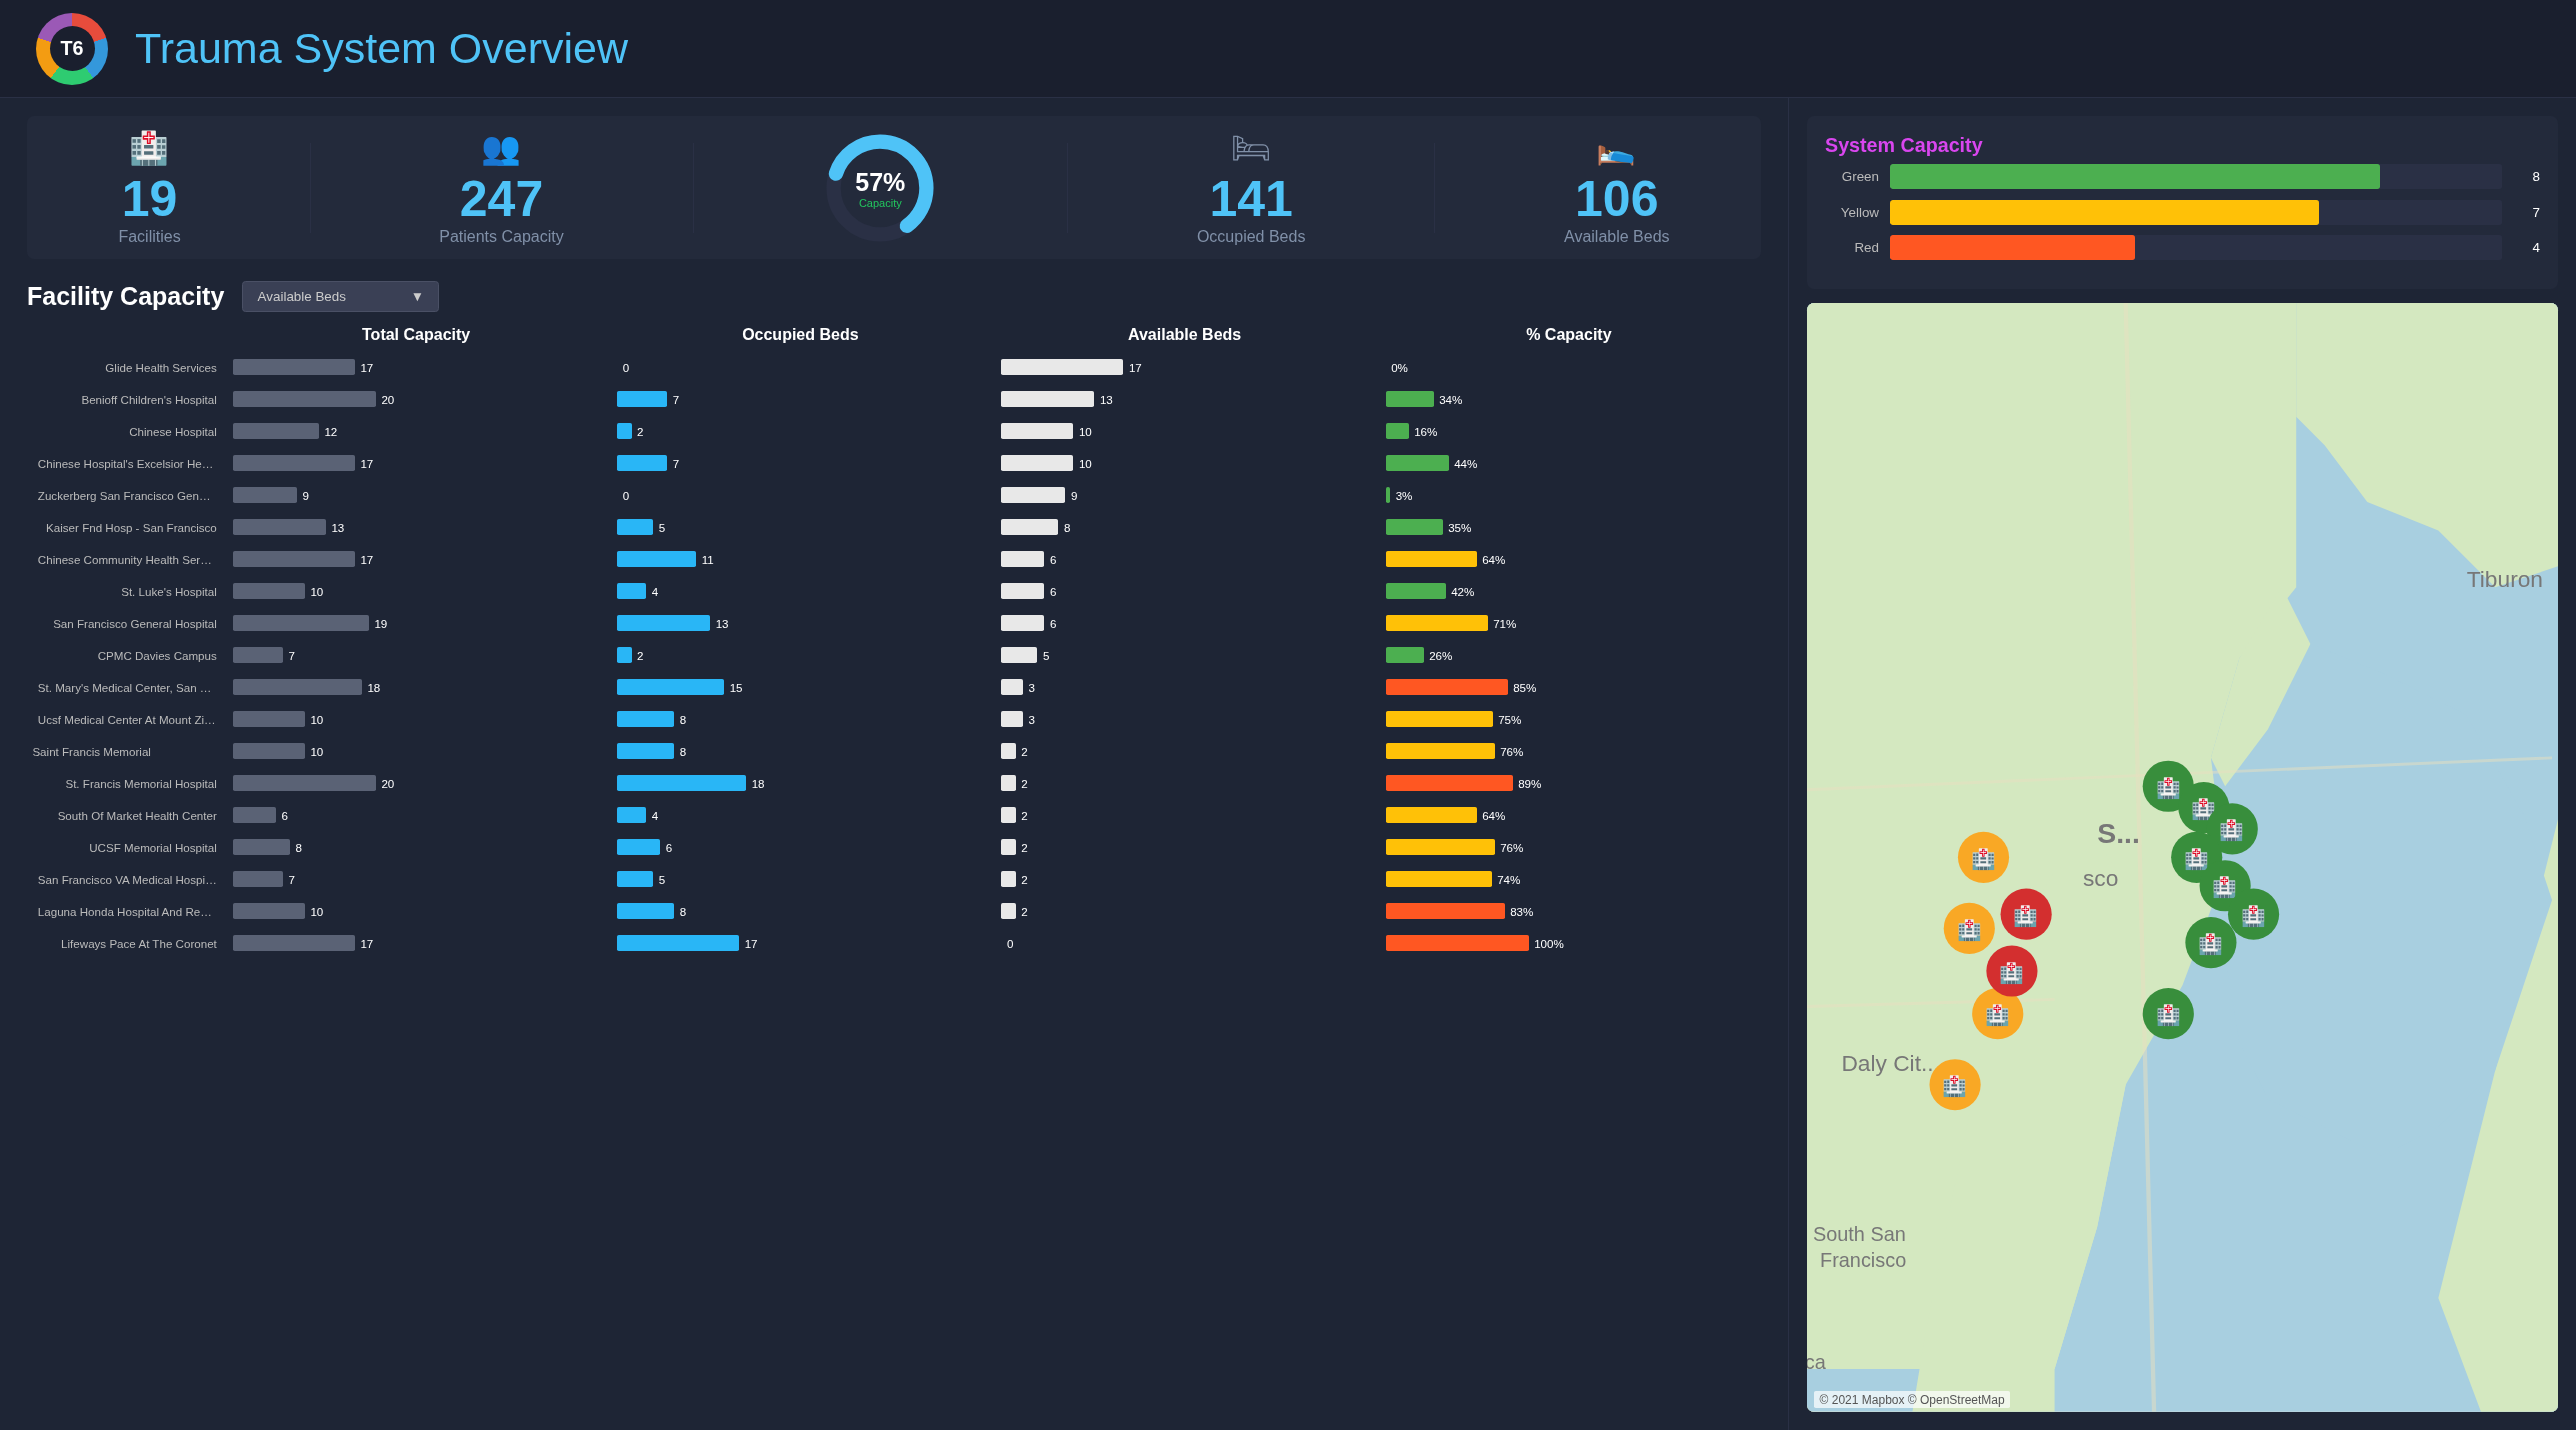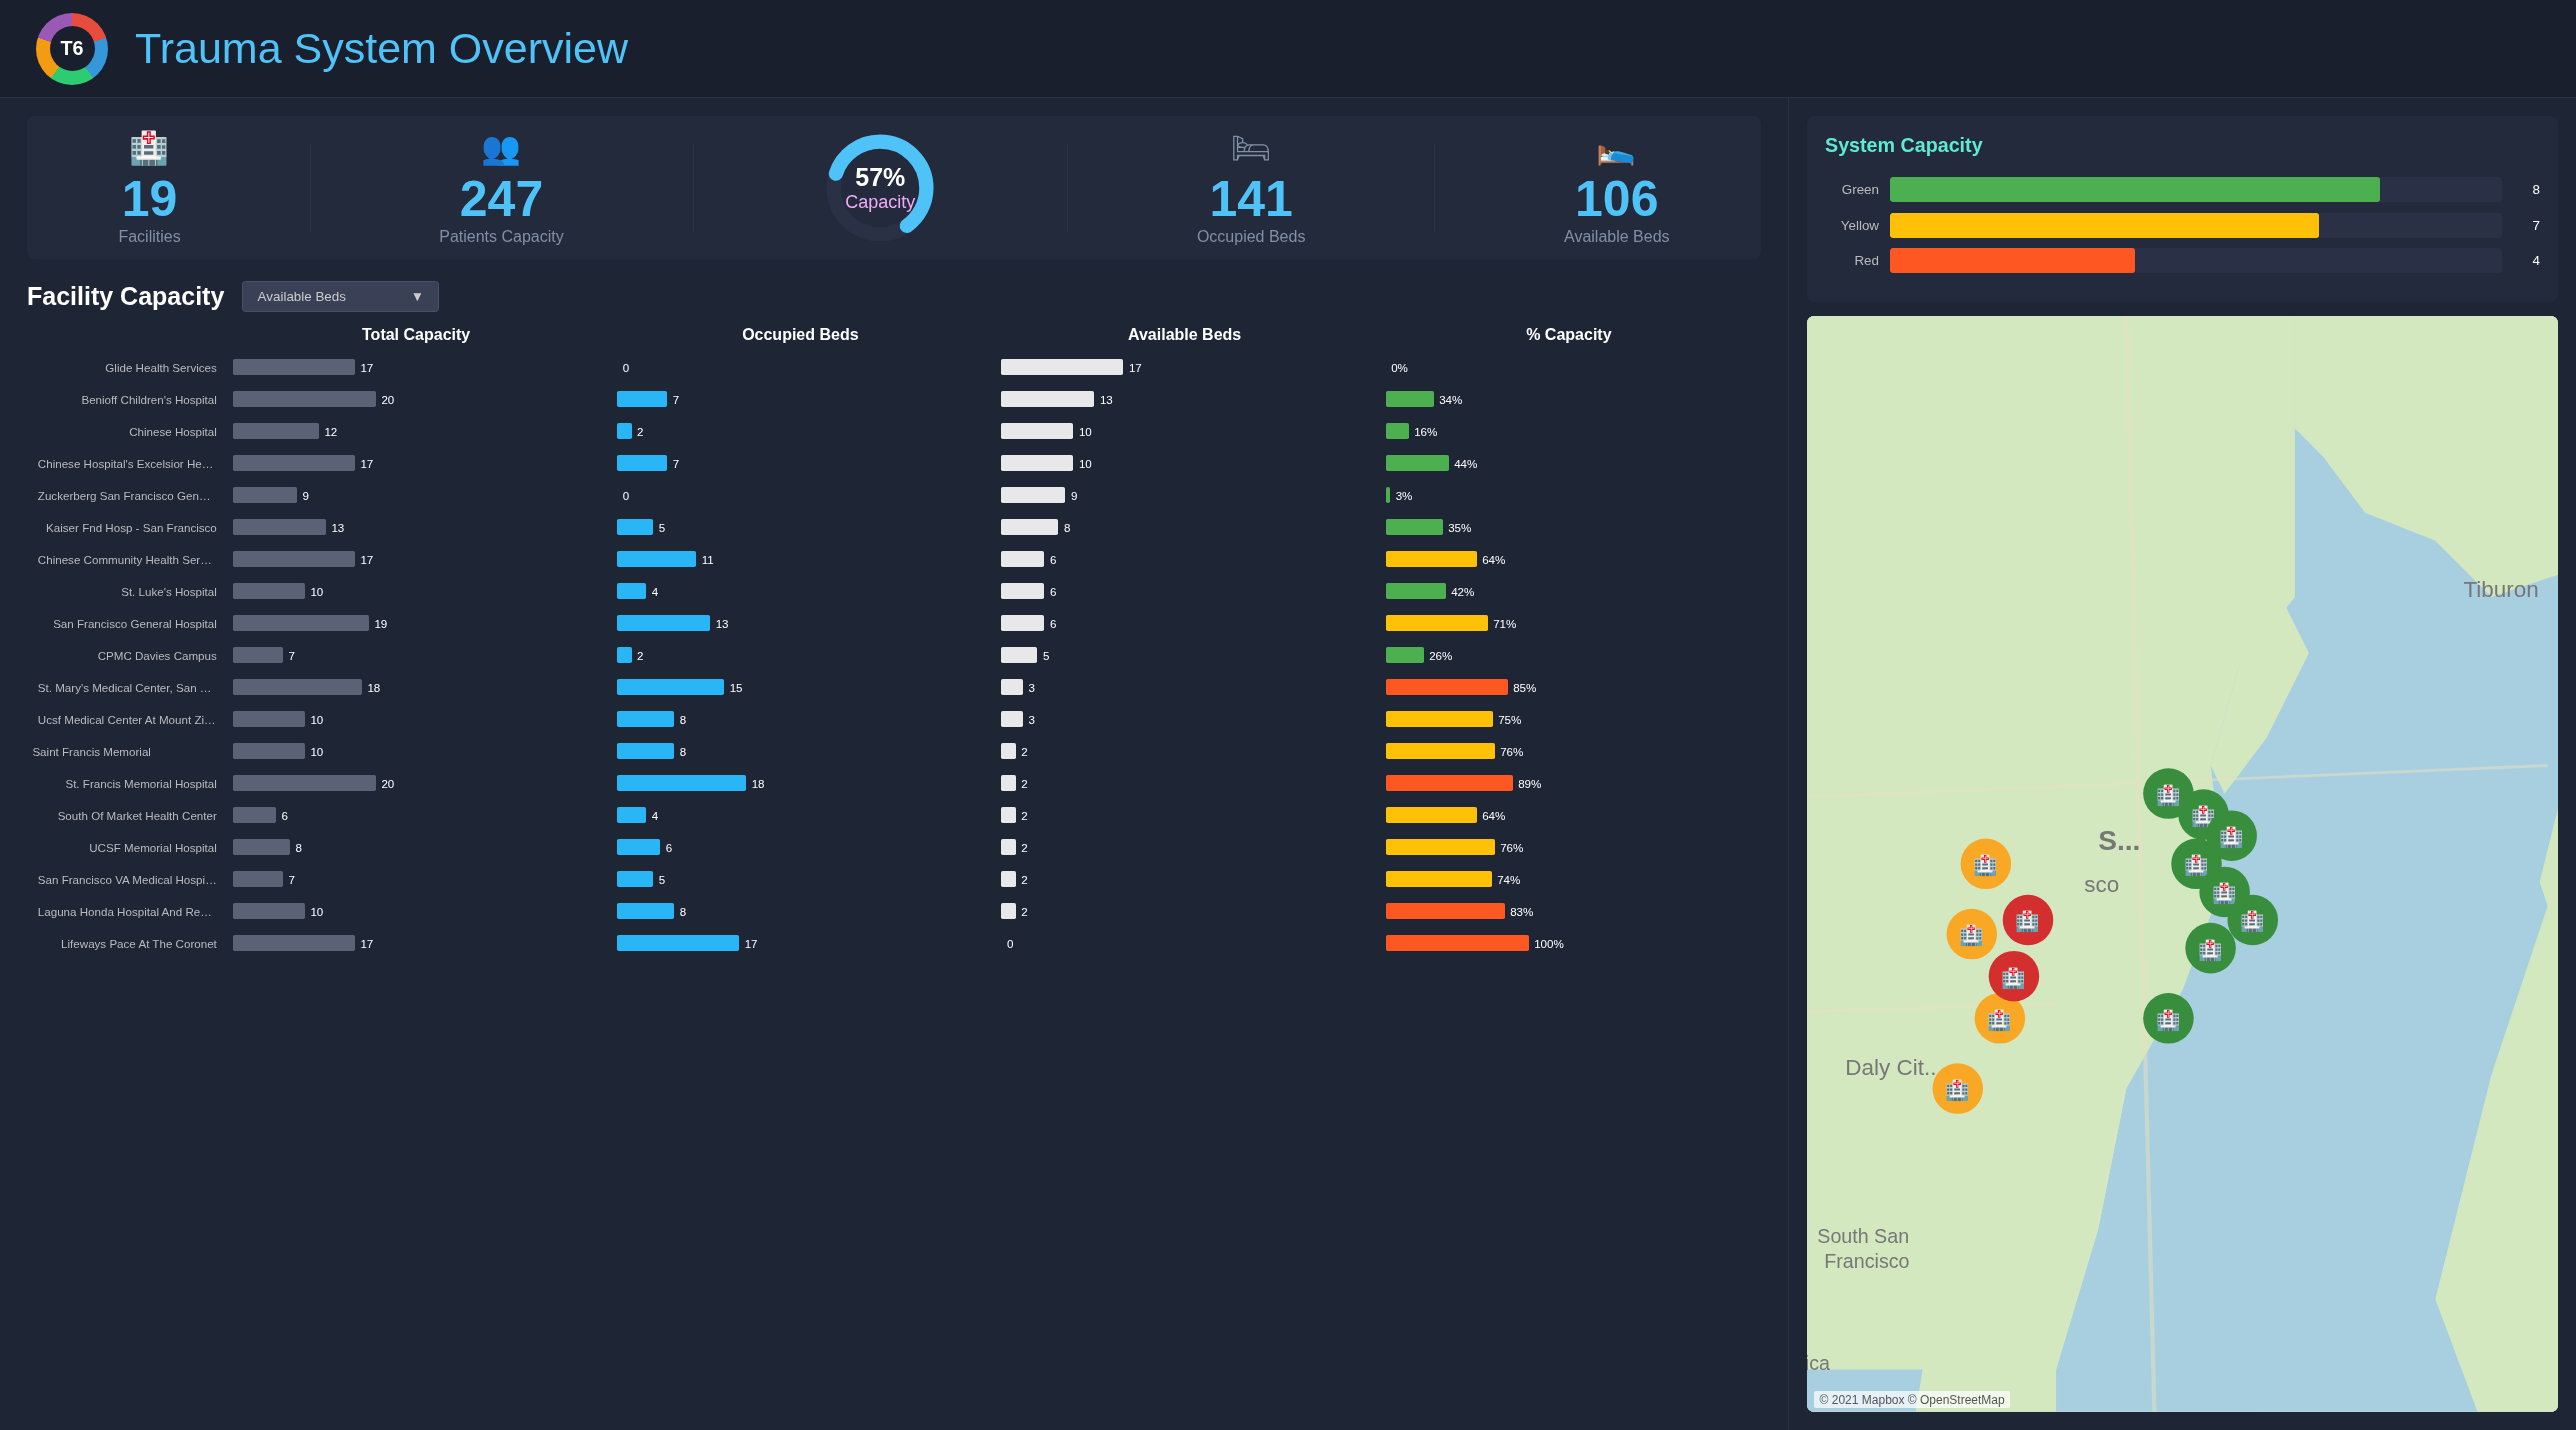--- a/index.html
+++ b/index.html
@@ -27,21 +27,21 @@
     .summary-item { text-align: center; }
     .summary-icon { font-size: 32px; color: #8090a8; margin-bottom: 7.2px; }
     .summary-num { font-size: 50px; font-weight: bold; color: #4fc3f7; line-height: 1; }
     .summary-label { font-size: 16px; color: #8090a8; margin-top: 3.6px; }
     .divider-v { width: 0.9px; height: 90px; background: #2a3045; }
 
     
     .donut-container { position: relative; width: 116px; height: 116px; }
     .donut-text { position: absolute; top: 50%; left: 50%; transform: translate(-50%, -50%); text-align: center; }
     .donut-pct { font-size: 25px; font-weight: bold; color: #fff; }
-    .donut-sub { font-size: 18px; color: #f0abfc; }
+    .donut-sub { font-size: 11px; color: #22c55e; }
 
     
     .section-header { display: flex; align-items: center; gap: 18px; margin-bottom: 14.3px; }
     .section-title { font-size: 25px; font-weight: bold; color: #fff; }
     .dropdown { background: #3a4055; border: 0.9px solid #4a5065; border-radius: 3.6px; padding: 7.2px 14.3px; color: #ccc; font-size: 13.4px; display: flex; align-items: center; gap: 7.2px; cursor: pointer; min-width: 197px; }
     .dropdown-arrow { margin-left: auto; }
 
     
     .facility-table { width: 100%; }
     .col-header { text-align: center; font-size: 16px; font-weight: bold; color: #fff; }
@@ -52,21 +52,21 @@
     .bar-white { background: #e8e8e8; height: 16px; border-radius: 1.8px; }
     .bar-pct { height: 16px; border-radius: 1.8px; }
     .bar-val { font-size: 11.6px; color: #fff; min-width: 18px; }
     .pct-val { font-size: 11.6px; color: #fff; min-width: 36px; }
 
     
     .right-panel { width: 788px; background: #1e2535; border-left: 0.9px solid #2a3045; padding: 18px; display: flex; flex-direction: column; }
 
     
     .sys-cap { background: #232a3b; border-radius: 7.2px; padding: 18px; margin-bottom: 14.3px; }
-    .sys-cap-title { font-size: 19.7px; font-weight: bold; color: #5eead4; margin-bottom: 20px; }
+    .sys-cap-title { font-size: 19.7px; font-weight: bold; color: #d946ef; margin-bottom: 7px; }
     .sys-bar-row { display: flex; align-items: center; gap: 10.7px; margin-bottom: 10.7px; }
     .sys-bar-label { width: 54px; text-align: right; font-size: 13.4px; color: #bbb; }
     .sys-bar-track { flex: 1; height: 25px; background: #2a3045; border-radius: 2.7px; overflow: hidden; }
     .sys-bar-fill { height: 100%; border-radius: 2.7px; }
     .sys-bar-num { width: 27px; font-size: 13.4px; color: #fff; text-align: right; }
 
     
     .map-container { flex: 1; border-radius: 7.2px; overflow: hidden; position: relative; background: #a8c5a0; }
     .map-bg { width: 100%; height: 100%; position: relative; background: linear-gradient(135deg, #c8dfc8 0%, #b0cfc0 30%, #e8e8d0 60%, #c0d8e8 100%); }
     .map-copyright { position: absolute; bottom: 3.6px; left: 7.2px; font-size: 12px; color: #555; background: rgba(255,255,255,0.7); padding: 1.8px 5.4px; border-radius: 1.8px; }

